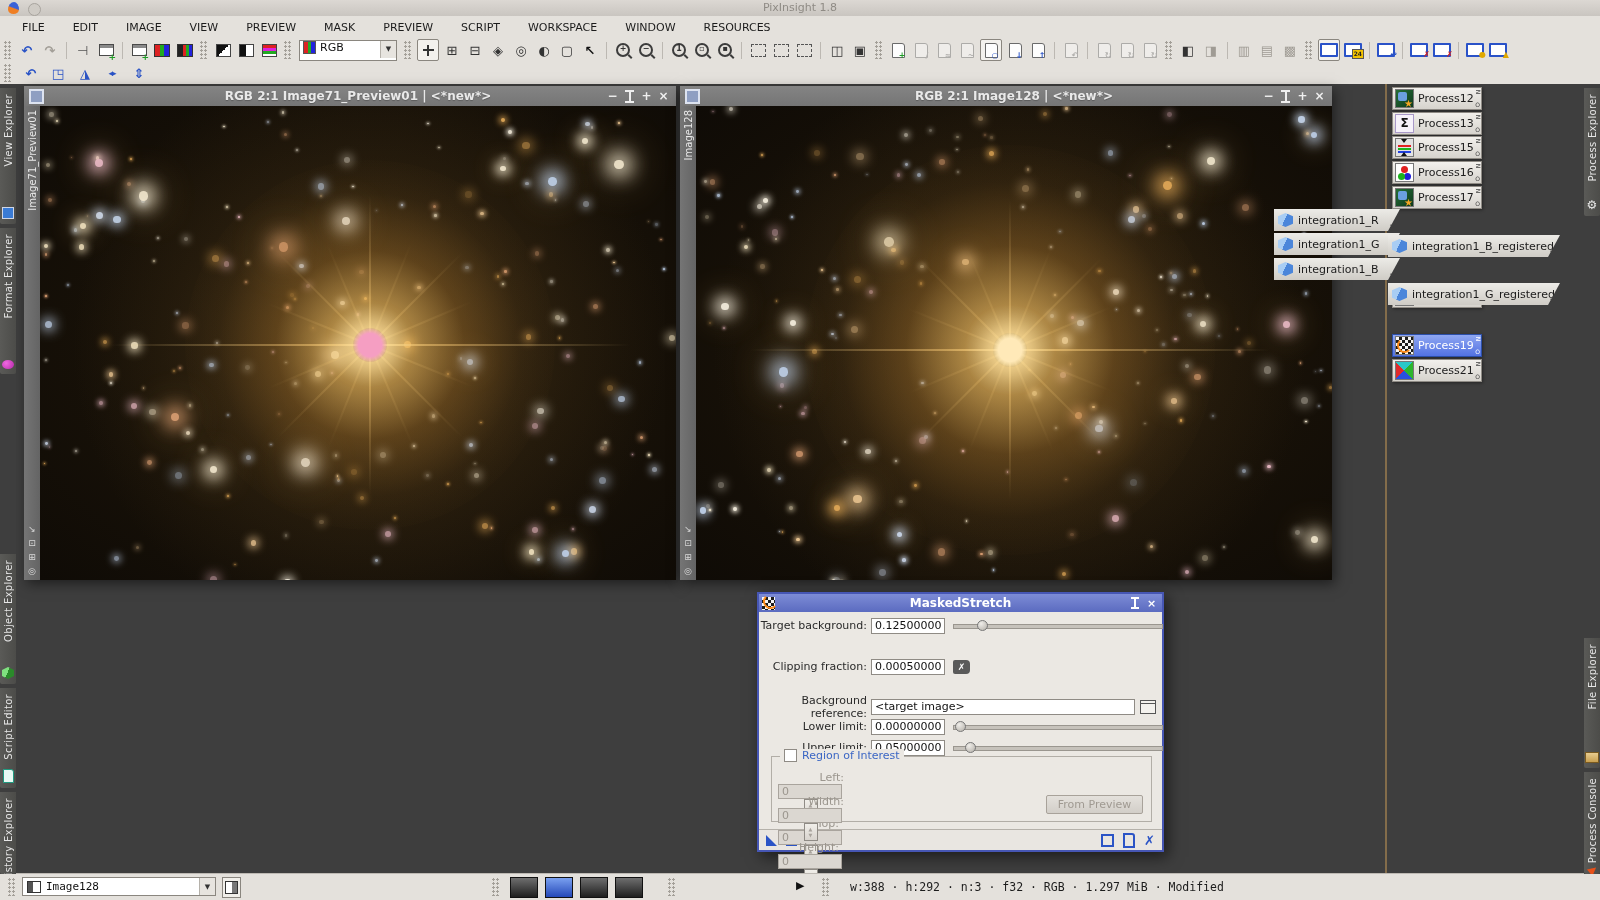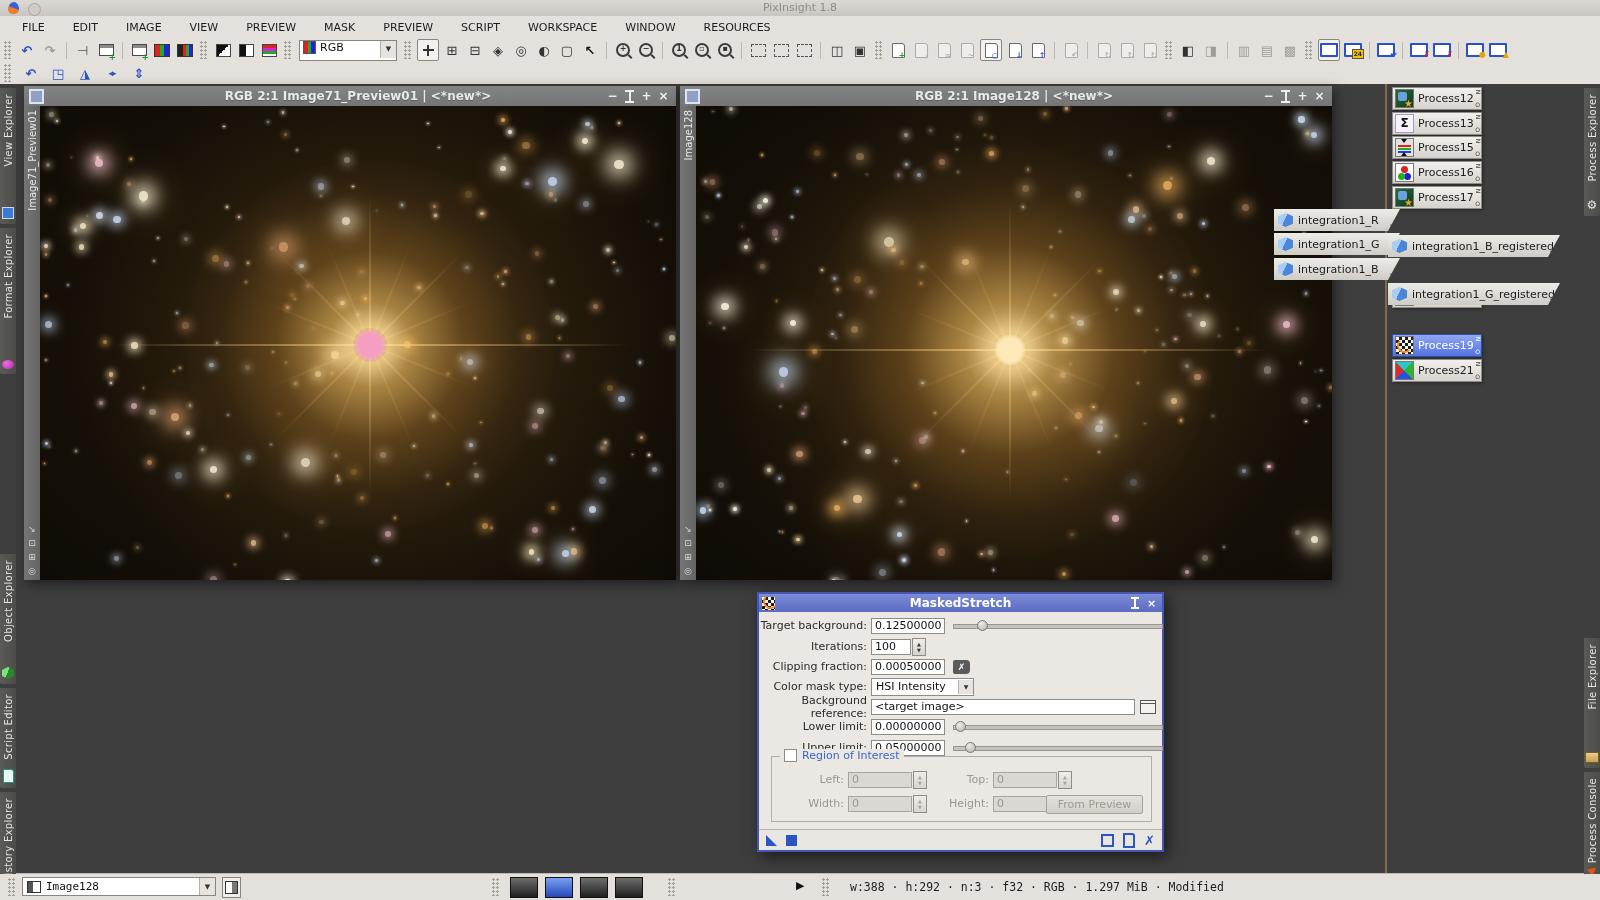--- a/index.html
+++ b/index.html
@@ -139,21 +139,21 @@
              display:inline-flex;align-items:center;justify-content:center;}
   .combo{height:16px;background:#fff;border:1px solid #8f8b85;display:inline-flex;align-items:center;font-size:11px;color:#111;}
   .combo .cval{padding:0 4px;}
   .combo .carrow{width:14px;height:14px;border-left:1px solid #b5b1aa;background:#e7e4df;font-size:6px;color:#333;display:inline-flex;align-items:center;justify-content:center;}
   .browse-btn{margin-left:5px;width:14px;height:12px;border:1px solid #555;background:#f4f2ee;position:relative;}
   .browse-btn::before{content:'';position:absolute;left:0;right:0;top:2px;height:1px;background:#555;}
   .roi-box{position:absolute;left:12px;top:144px;width:379px;height:64px;border:1px solid #b2aea7;}
   .roi-head{position:absolute;left:8px;top:-8px;background:#ebe8e3;display:flex;align-items:center;gap:5px;padding:0 4px;}
   .roi-check{width:11px;height:11px;background:#fff;border:1px solid #8f8b85;}
   .roi-title{color:#3b66c4;font-size:11px;}
-  .roi-row{position:absolute;height:17px;display:flex;align-items:center;}
+  .roi-row{position:absolute;height:17px;display:flex;align-items:center;flex-direction:column;}
   .roi-lbl{text-align:right;margin-right:4px;color:#9b968e;}
   .dinput.dis{background:#dbd7d1;color:#9b968e;border-color:#a9a49d;width:56px;}
   .spin.dis{color:#a9a49d;}
   .from-preview{position:absolute;right:8px;top:38px;width:95px;height:17px;border:1px solid #a8a29a;border-radius:2px;
                 background:linear-gradient(#e4e1dc,#d2cec8);color:#a09a92;font-size:11px;display:flex;align-items:center;justify-content:center;}
   .dlg-footer{height:20px;border-top:1px solid #b5b1aa;background:#e9e6e1;display:flex;align-items:center;padding:0 7px;gap:9px;}
   .tri-apply{width:0;height:0;border-bottom:11px solid #2b54c6;border-right:11px solid transparent;}
   .sq-apply{width:11px;height:11px;background:#2b54c6;}
   .f-right{margin-left:auto;display:flex;gap:9px;align-items:center;}
   .sq-outline{width:9px;height:9px;border:2px solid #2b54c6;}
@@ -952,39 +952,24 @@
           </span>
         </div>
         <div class="dlg-body">
           <div class="drow" style="top:5px;">
             <span class="dlabel">Target background:</span>
             <span class="dinput num focused">0.12500000</span>
             <span class="h-slider">
                 <span class="knob" style="left: 24px;"></span>
               </span>
           </div>
-          <div class="drow" style="top:26px;">
-            <span class="dlabel">Iterations:</span>
-            <span class="dinput" style="width:32px;">100</span>
-            <span class="spin">
-                <span>▲</span>
-                <span>▼</span>
-              </span>
-          </div>
           <div class="drow" style="top:46px;">
             <span class="dlabel">Clipping fraction:</span>
             <span class="dinput num">0.00050000</span>
             <span class="clear-btn">✗</span>
-          </div>
-          <div class="drow" style="top:66px;">
-            <span class="dlabel">Color mask type:</span>
-            <span class="combo">
-              <span class="cval" style="width:78px;">HSI Intensity</span>
-              <span class="carrow">▼</span>
-            </span>
           </div>
           <div class="drow" style="top:86px;">
             <span class="dlabel">Background reference:</span>
             <span class="dinput" style="width:262px;">&lt;target image&gt;</span>
             <span class="browse-btn"></span>
           </div>
           <div class="drow" style="top:106px;">
             <span class="dlabel">Lower limit:</span>
             <span class="dinput num">0.00000000</span>
             <span class="h-slider">

